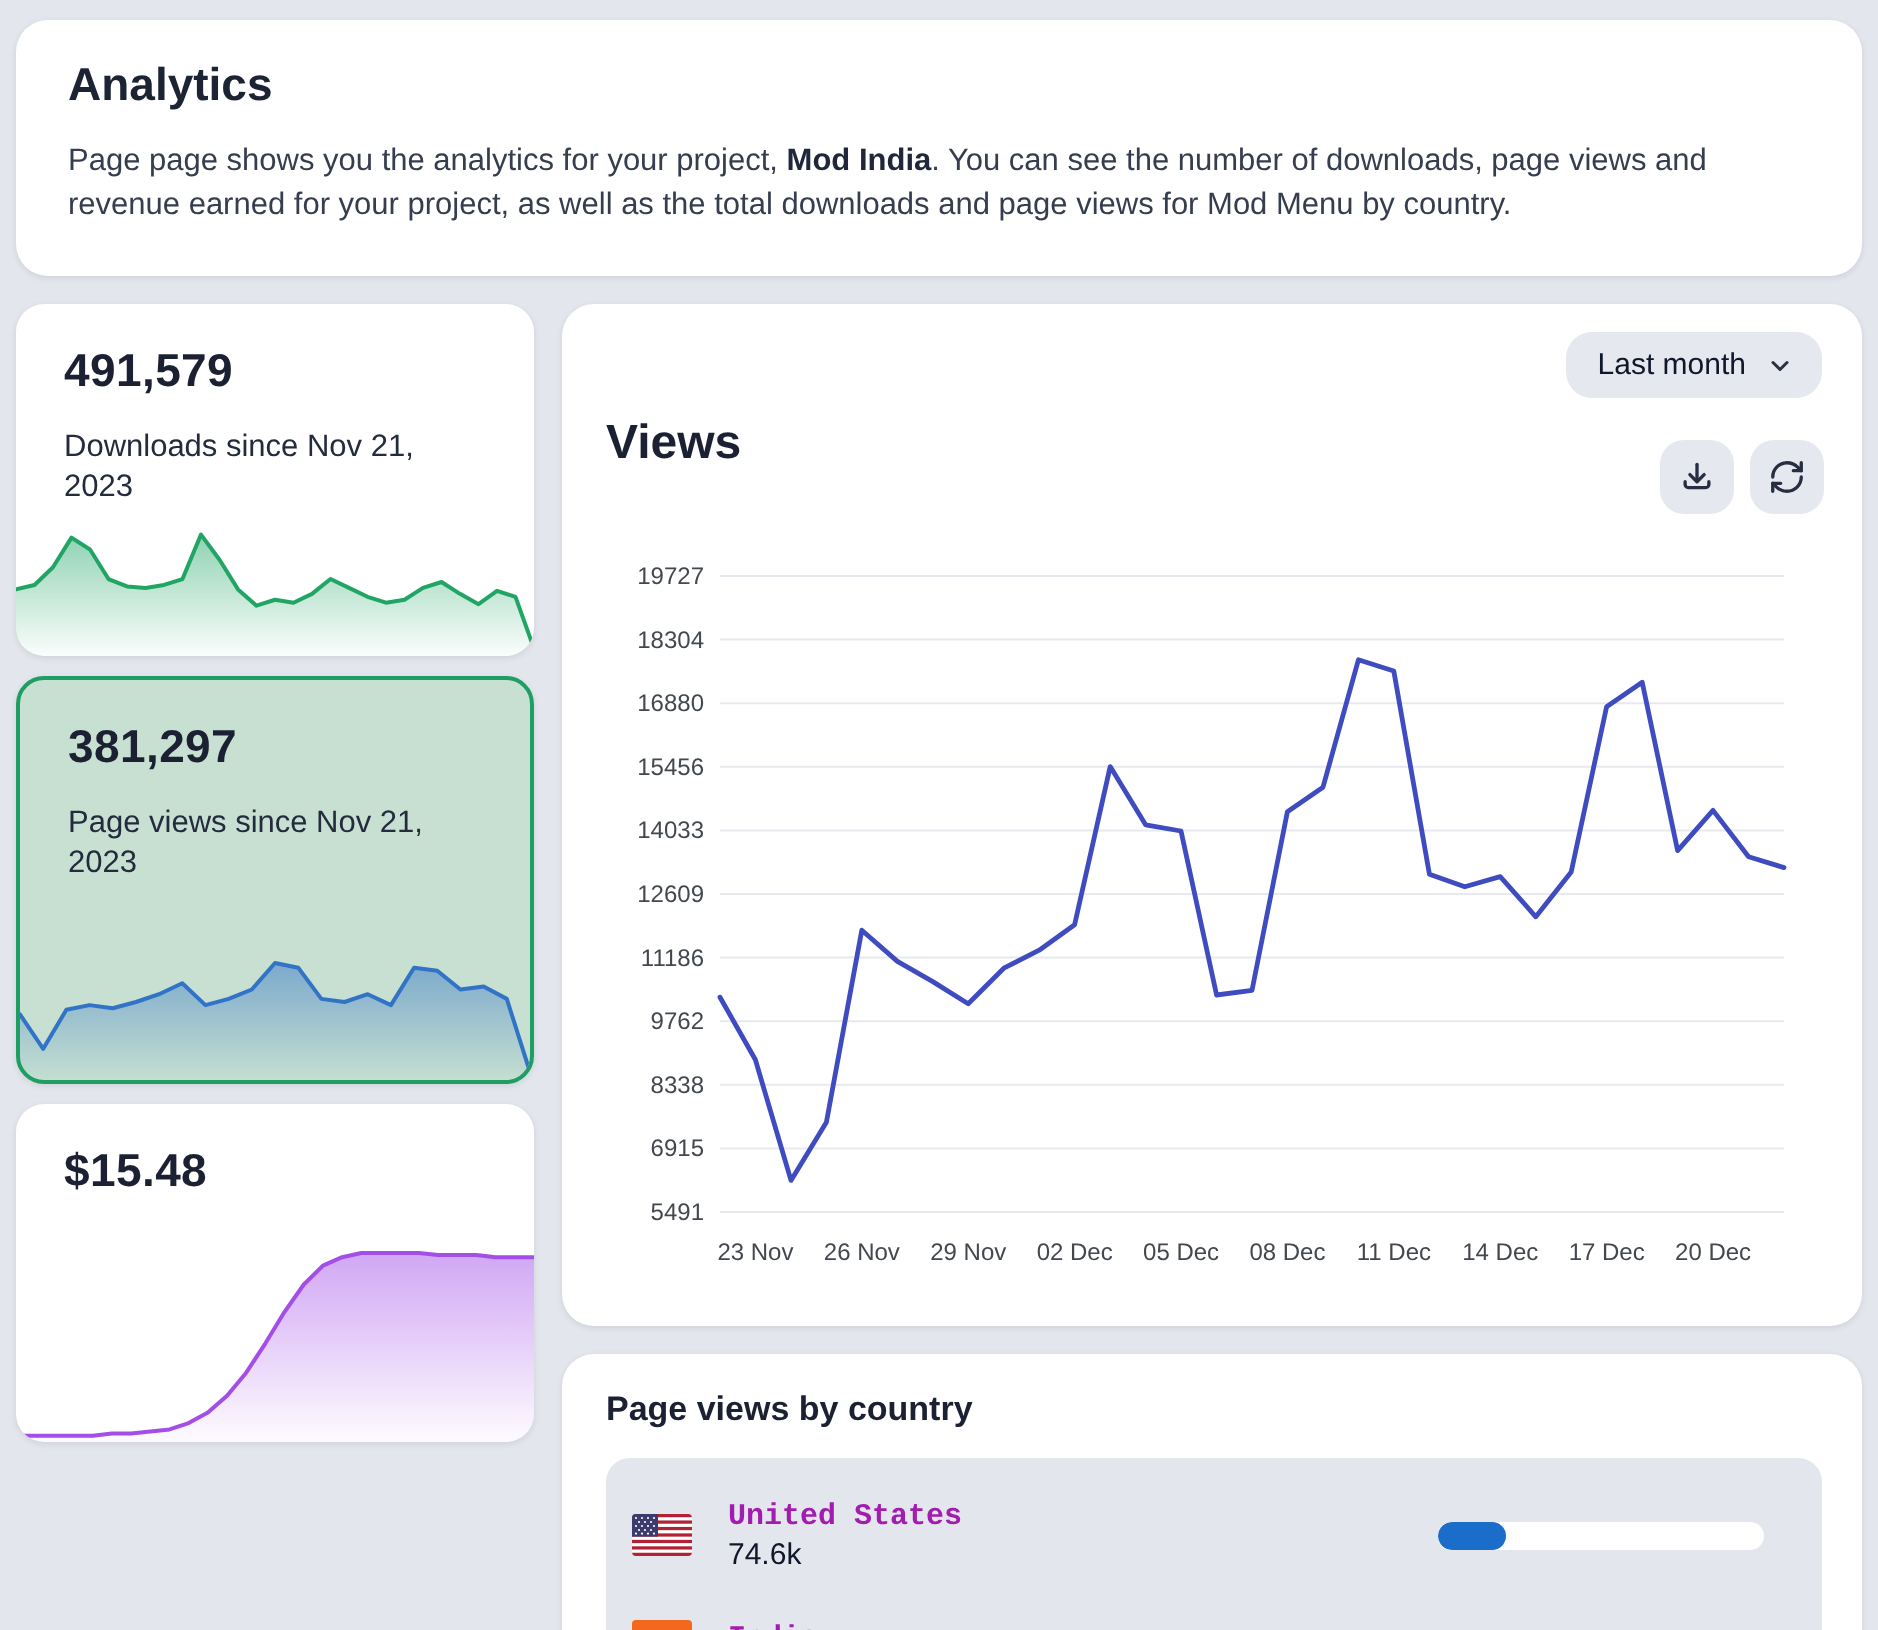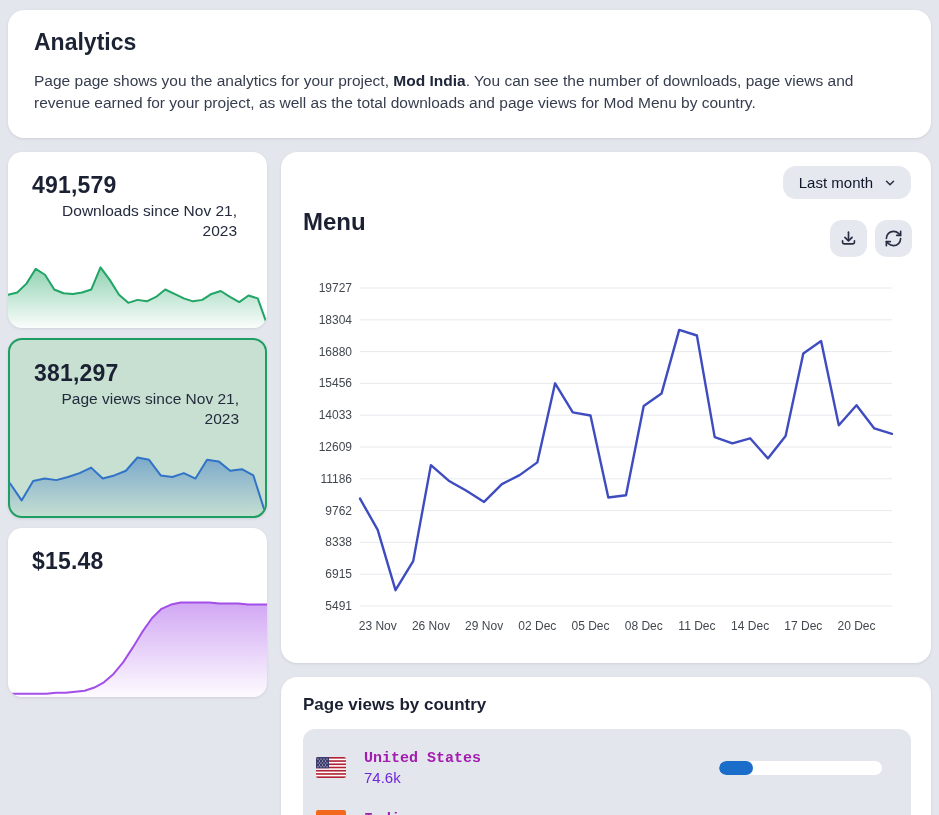--- a/index.html
+++ b/index.html
@@ -30,28 +30,28 @@
   .right-col { flex:1; display:flex; flex-direction:column; gap:14px; }
 
   
   .stat-card {
     position:relative; overflow:hidden; cursor:pointer;
     border-radius:14px; background:#fff;
     box-shadow:0 1px 3px rgba(25,30,50,0.10);
     padding:20px 22px 0 24px;
   }
   .stat-card.h1x { height:176px; }
-  .stat-card.h2x { height:180px; }
+  .stat-card.h2x { height:204px; }
   .stat-card.h3x { height:169px; }
   .stat-card.selected {
     background:#c7e0d1;
     border:2px solid #1e9e63;
   }
   .stat-value { font-size:23px; font-weight:800; color:#1b2133; letter-spacing:0.2px; }
-  .stat-label { font-size:15.5px; line-height:1.32; color:#242b3d; margin-top:2px; width:205px;text-align:right; }
+  .stat-label { font-size:15.5px; line-height:1.32; color:#242b3d; margin-top:15px; width:205px; }
   .spark { position:absolute; left:0; right:0; bottom:0; width:100%; display:block; }
 
   
   .chart-card { position:relative; height:511px; }
   .range-pill {
     position:absolute; top:14px; right:20px;
     display:flex; align-items:center; gap:10px;
     background:#e6e8ef; border:none; border-radius:13px;
     padding:8px 14px 8px 16px; cursor:pointer;
     font-family:"Liberation Sans", sans-serif;
@@ -68,21 +68,21 @@
   .chart-tick { font-family:"Liberation Sans", sans-serif; font-size:12px; fill:#43484f; }
 
   
   .country-card { padding:18px 20px 20px 22px; border-radius:16px; }
   .country-title { font-size:17px; font-weight:700; color:#1b2133; margin-bottom:14px; }
   .country-list { background:#e4e6ed; border-radius:12px; padding:12px 10px 12px 13px; }
   .country-row { display:flex; align-items:center; height:53px; }
   .flag { width:30px; height:21px; border-radius:2px; overflow:hidden; flex:none; display:block; }
   .country-texts { margin-left:18px; }
   .country-name { font-size:15px; font-weight:700; color:#a21caf;font-family:Liberation Mono, monospace; }
-  .country-value { font-size:15px; color:#6d28d9; margin-top:2px; }
+  .country-value { font-size:15px; color:#0f172a; margin-top:2px; }
   .bar-track {
     margin-left:auto; margin-right:19px;
     width:163px; height:14px; background:#ffffff; border-radius:7px;
     overflow:hidden; flex:none;
   }
   .bar-fill { height:100%; border-radius:7px; }
 
   svg { display:block; }
 </style>
 </head>
@@ -149,21 +149,21 @@
       <div class="card chart-card">
         <button class="range-pill">
           <span>Last month</span>
           <span>
             <svg width="14" height="14" viewBox="0 0 24 24" fill="none" stroke="#2b3246" stroke-width="2.6" stroke-linecap="round" stroke-linejoin="round">
                 <polyline points="6 9 12 15 18 9"></polyline>
               </svg>
           </span>
         </button>
 
-        <div class="chart-title">Menu</div>
+        <div class="chart-title">Views</div>
 
         <div class="icon-btns">
           <button class="icon-btn">
             <span>
               <svg width="19" height="19" viewBox="0 0 24 24" fill="none" stroke="#272e42" stroke-width="2.1" stroke-linecap="round" stroke-linejoin="round">
                 <path d="M12 4v10"></path>
                   <path d="m7.5 10.5 4.5 4.5 4.5-4.5"></path>
                 <path d="M4.5 15v1.7a2 2 0 0 0 2 2h11a2 2 0 0 0 2-2V15"></path>
               </svg>
             </span>

